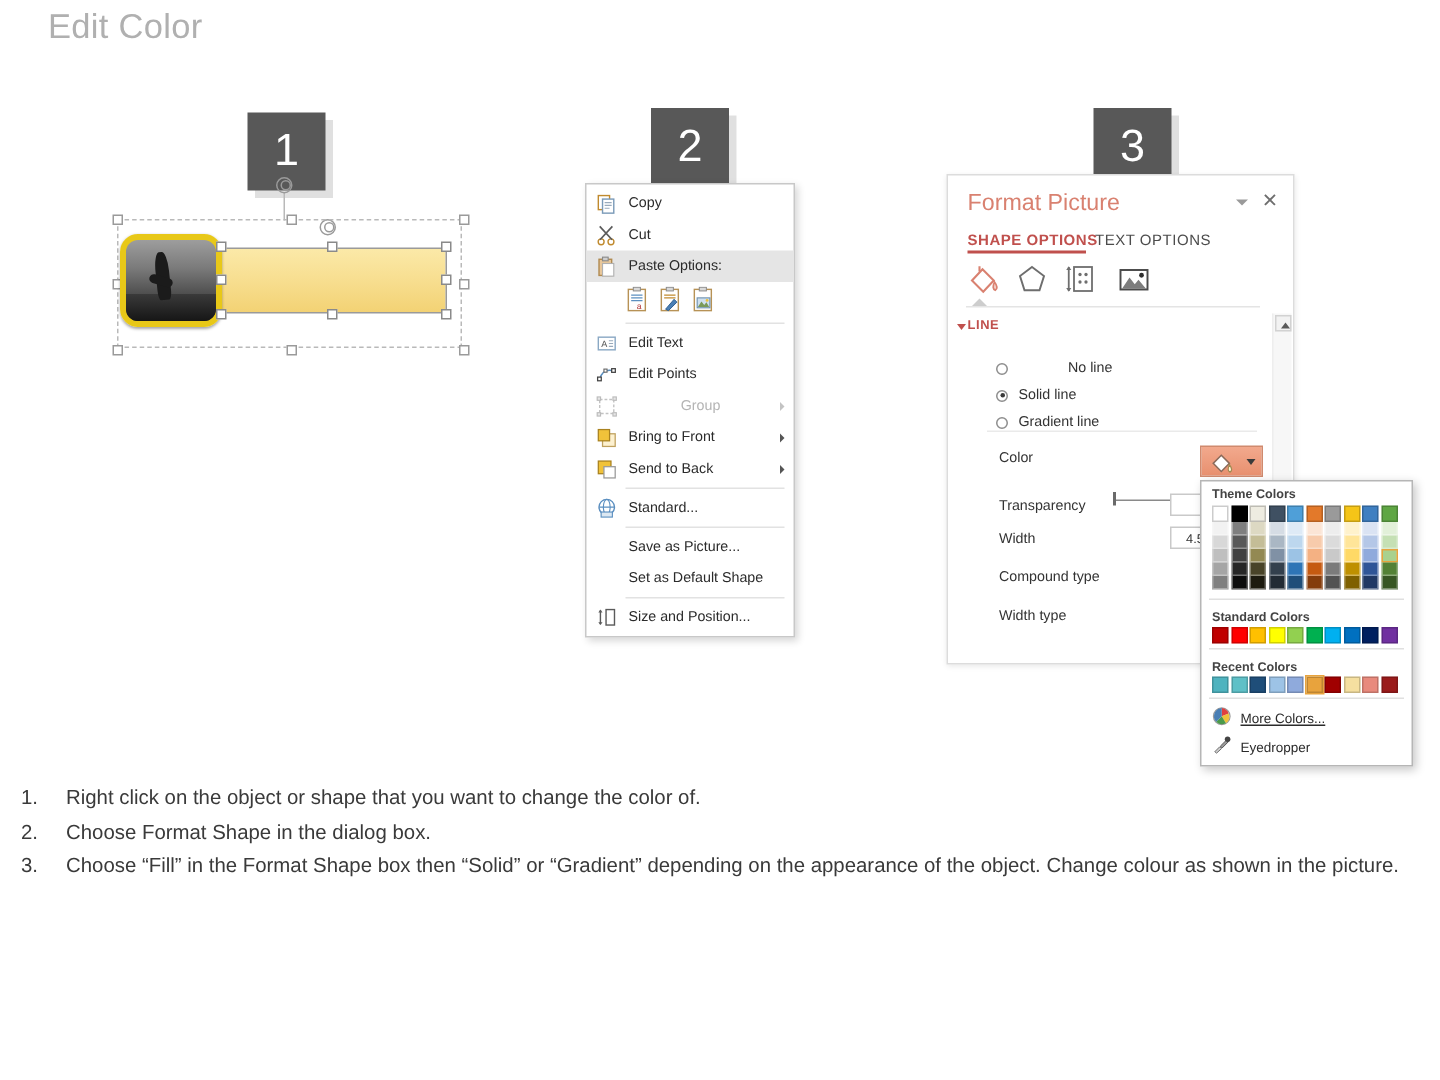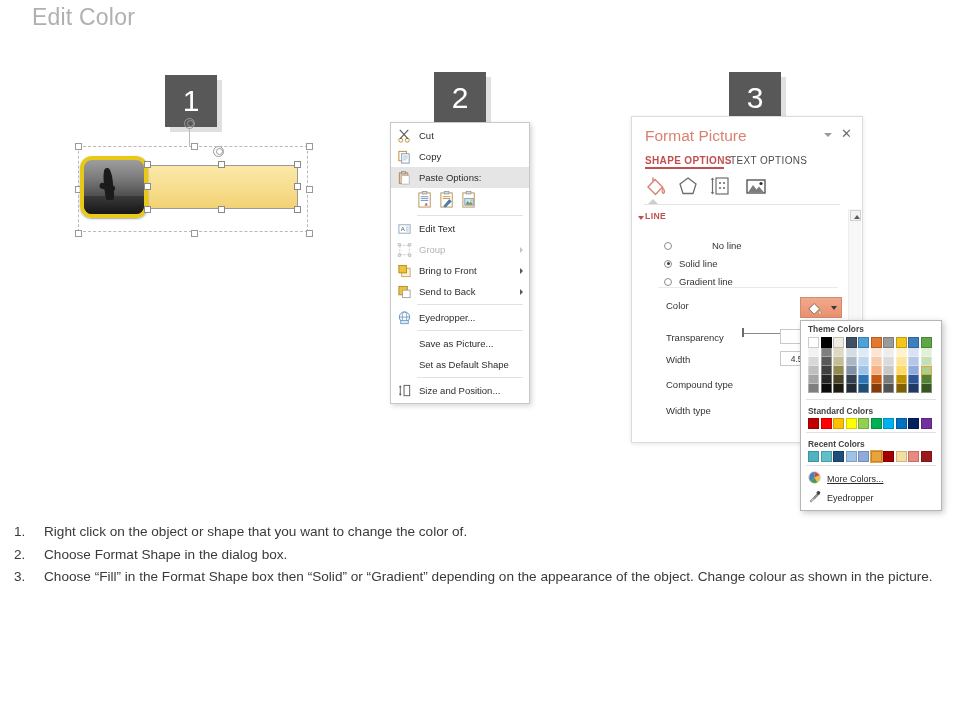--- a/index.html
+++ b/index.html
@@ -89,21 +89,21 @@
     box-shadow:2px 2px 5px rgba(0,0,0,0.16);
     font-size:9px; color:#2b2b2b;
     padding:2px 0;
   }
   .cm-item {
     position:relative; display:flex; align-items:center;
     height:21px; padding-left:28px; padding-right:14px;
     white-space:nowrap;
   }
   .cm-item.header { background:#e5e5e5; font-weight:400; }
-  .cm-item.disabled { color:#b4b4b4; }
+  .cm-item.disabled { color:#b4b4b4;justify-content:center; }
   .cm-item.highlight { background:#fbe4e2; }
   .cm-label { font-size:9.5px; }
   .cm-arrow {
     position:absolute; right:6px; top:50%; transform:translateY(-50%);
     width:0; height:0; border-left:3.5px solid #555;
     border-top:3px solid transparent; border-bottom:3px solid transparent;
   }
   .cm-item.disabled .cm-arrow { border-left-color:#c3c3c3; }
   .cm-sep { height:1px; background:#e2e2e2; margin:2px 6px 2px 26px; }
   .cm-ico {
@@ -291,40 +291,40 @@
   <div class="shandle" style="left:224px; top:41px;"></div>
   <div class="shandle" style="left:224px; top:63px;"></div>
   <div class="shandle" style="left:224px; top:86px;"></div>
 </div>
 
 <div id="context-menu">
 
   <div class="cm-item">
     <span class="cm-ico">
       <svg viewBox="0 0 16 16" width="15" height="15">
-        <circle cx="4" cy="12.5" r="2.1" fill="none" stroke="#c08a2e" stroke-width="1"></circle>
-        <circle cx="11" cy="12.5" r="2.1" fill="none" stroke="#c08a2e" stroke-width="1"></circle>
-        <line x1="3.2" y1="11" x2="12" y2="1.5" stroke="#5a5a5a" stroke-width="1.2"></line>
-        <line x1="11.8" y1="11" x2="3" y2="1.5" stroke="#5a5a5a" stroke-width="1.2"></line>
-      </svg>
-    </span>
-    <span class="cm-label">Cut</span>
-  </div>
-
-  <div class="cm-item">
-    <span class="cm-ico">
-      <svg viewBox="0 0 16 16" width="15" height="15">
         <rect x="2" y="2" width="8" height="10" fill="#fff" stroke="#c08a2e" stroke-width="1"></rect>
         <rect x="5" y="4.5" width="8" height="10" fill="#fff" stroke="#7a9ab8" stroke-width="1"></rect>
         <line x1="6.5" y1="7" x2="11.5" y2="7" stroke="#9ab" stroke-width="0.8"></line>
         <line x1="6.5" y1="9" x2="11.5" y2="9" stroke="#9ab" stroke-width="0.8"></line>
         <line x1="6.5" y1="11" x2="10" y2="11" stroke="#9ab" stroke-width="0.8"></line>
       </svg>
     </span>
     <span class="cm-label">Copy</span>
+  </div>
+
+  <div class="cm-item">
+    <span class="cm-ico">
+      <svg viewBox="0 0 16 16" width="15" height="15">
+        <circle cx="4" cy="12.5" r="2.1" fill="none" stroke="#c08a2e" stroke-width="1"></circle>
+        <circle cx="11" cy="12.5" r="2.1" fill="none" stroke="#c08a2e" stroke-width="1"></circle>
+        <line x1="3.2" y1="11" x2="12" y2="1.5" stroke="#5a5a5a" stroke-width="1.2"></line>
+        <line x1="11.8" y1="11" x2="3" y2="1.5" stroke="#5a5a5a" stroke-width="1.2"></line>
+      </svg>
+    </span>
+    <span class="cm-label">Cut</span>
   </div>
 
   <div class="cm-item header">
     <span class="cm-ico">
       <svg viewBox="0 0 16 16" width="15" height="15">
         <rect x="2.5" y="2.5" width="9" height="11.5" fill="#e8c79a" stroke="#b08a50" stroke-width="1"></rect>
         <rect x="5" y="1" width="4" height="2.6" fill="#cfcfcf" stroke="#8a8a8a" stroke-width="0.8"></rect>
         <rect x="5" y="5.5" width="8" height="9" fill="#fff" stroke="#b0b0b0" stroke-width="0.8"></rect>
       </svg>
     </span>
@@ -370,20 +370,31 @@
         <rect x="2" y="3.5" width="12" height="9" fill="#fff" stroke="#8aa8c4" stroke-width="1"></rect>
         <text x="4" y="10.5" font-size="6.5" fill="#555" font-family="Liberation Sans, sans-serif">A</text>
         <line x1="9.5" y1="6" x2="12.5" y2="6" stroke="#9ab" stroke-width="0.8"></line>
         <line x1="9.5" y1="8" x2="12.5" y2="8" stroke="#9ab" stroke-width="0.8"></line>
         <line x1="9.5" y1="10" x2="12.5" y2="10" stroke="#9ab" stroke-width="0.8"></line>
       </svg>
     </span>
     <span class="cm-label">Edit Text</span>
   </div>
 
+  <div class="cm-item">
+    <span class="cm-ico">
+      <svg viewBox="0 0 16 16" width="15" height="15">
+        <path d="M3 11 Q5 3 13 5" fill="none" stroke="#5b8fc0" stroke-width="1.1"></path>
+        <rect x="1.5" y="9.5" width="2.6" height="2.6" fill="#fff" stroke="#444" stroke-width="0.9"></rect>
+        <rect x="11.5" y="3.5" width="2.6" height="2.6" fill="#fff" stroke="#444" stroke-width="0.9"></rect>
+        <rect x="6" y="3.8" width="2.2" height="2.2" fill="#fff" stroke="#666" stroke-width="0.8"></rect>
+      </svg>
+    </span>
+    <span class="cm-label">Edit Points</span>
+  </div>
 
   <div class="cm-item disabled">
     <span class="cm-ico">
       <svg viewBox="0 0 16 16" width="15" height="15">
         <rect x="3" y="3" width="10" height="10" fill="none" stroke="#c3c3c3" stroke-width="1" stroke-dasharray="2 1.4"></rect>
         <rect x="1.2" y="1.2" width="2.4" height="2.4" fill="#e6e6e6" stroke="#bbb" stroke-width="0.8"></rect>
         <rect x="12.4" y="1.2" width="2.4" height="2.4" fill="#e6e6e6" stroke="#bbb" stroke-width="0.8"></rect>
         <rect x="1.2" y="12.4" width="2.4" height="2.4" fill="#e6e6e6" stroke="#bbb" stroke-width="0.8"></rect>
         <rect x="12.4" y="12.4" width="2.4" height="2.4" fill="#e6e6e6" stroke="#bbb" stroke-width="0.8"></rect>
       </svg>
@@ -418,21 +429,21 @@
 
   <div class="cm-item">
     <span class="cm-ico">
       <svg viewBox="0 0 16 16" width="15" height="15">
         <ellipse cx="8" cy="7" rx="5.5" ry="5.5" fill="none" stroke="#5b8fc0" stroke-width="1"></ellipse>
         <ellipse cx="8" cy="7" rx="2.4" ry="5.5" fill="none" stroke="#5b8fc0" stroke-width="0.8"></ellipse>
         <line x1="2.6" y1="7" x2="13.4" y2="7" stroke="#5b8fc0" stroke-width="0.8"></line>
         <rect x="4" y="10.5" width="8" height="3.6" fill="#dce8f2" stroke="#5b8fc0" stroke-width="0.8"></rect>
       </svg>
     </span>
-    <span class="cm-label">Eyedropper...</span>
+    <span class="cm-label">Standard...</span>
   </div>
 
   <div class="cm-sep"></div>
 
   <div class="cm-item">
     <span class="cm-label">Save as Picture...</span>
   </div>
 
   <div class="cm-item">
     <span class="cm-label">Set as Default Shape</span>

